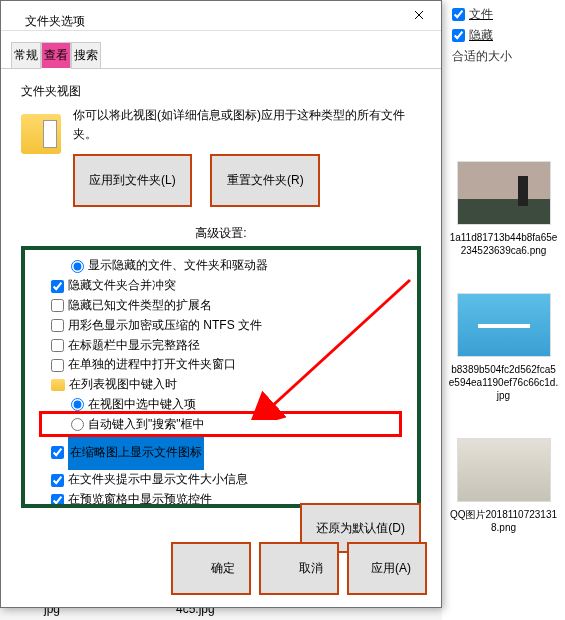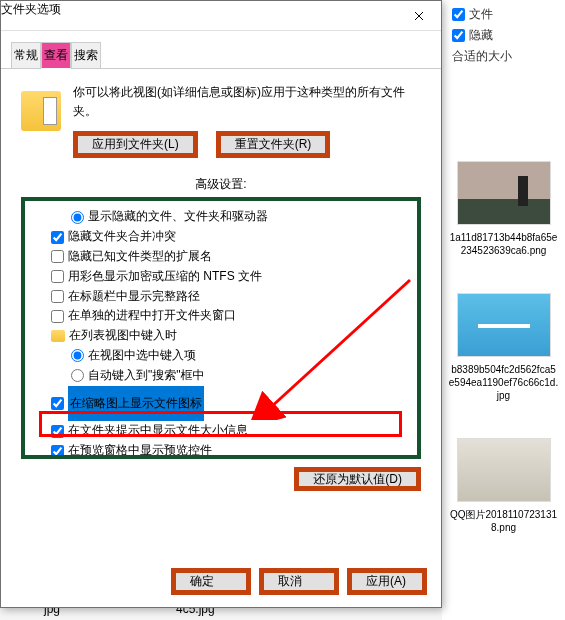--- a/index.html
+++ b/index.html
@@ -1,52 +1,52 @@
 <!DOCTYPE html>
 <html><head>
 <meta charset="utf-8">
 <style>
   * { box-sizing: border-box; margin: 0; padding: 0; font-family: "Microsoft YaHei", "Segoe UI", sans-serif; font-size: 12px; }
   body { background: #f5f5f5; width: 565px; height: 620px; overflow: hidden; position: relative; }
   .window { position: absolute; left: 0; top: 0; width: 442px; height: 608px; background: #fff; border: 1px solid #707070; box-shadow: 2px 2px 8px rgba(0,0,0,0.3); z-index: 10; }
-  .titlebar { height: 30px; display: flex; align-items: flex-start; justify-content: space-between; padding-left: 0; border-bottom: 1px solid #e0e0e0; }
+  .titlebar { height: 30px; display: flex; align-items: flex-end; justify-content: space-between; padding-left: 24px; border-bottom: 1px solid #e0e0e0; }
   .titlebar-title { font-size: 12px; }
   .close-btn { width: 45px; height: 30px; display: flex; align-items: center; justify-content: center; cursor: pointer; }
   .tabs { display: flex; padding: 6px 10px 0 10px; gap: 0; border-bottom: 1px solid #ccc; margin-top: 4px; }
   .tab { padding: 4px 2px; border: 1px solid #ccc; border-bottom: none; background: #fff; cursor: pointer; position: relative; top: 1px; }
   .tab.active { background: #ec4899; border-bottom: 1px solid #fff; }
   .tab.inactive { background: #f0f0f0; border-bottom: 1px solid #ccc; }
   .content { padding: 14px 20px 10px 20px; }
   .group1 { margin-bottom: 18px; }
   .group-label { margin-bottom: 6px; }
   .folder-view { display: flex; gap: 12px; align-items: flex-start; }
   .folder-icon { width: 40px; height: 40px; background: linear-gradient(#ffd96b,#f5c33b); border-radius: 3px; margin-top: 8px; position: relative; flex-shrink: 0; }
   .folder-icon::before { content: ""; position: absolute; right: 4px; top: 6px; width: 12px; height: 26px; background: #fff; border: 1px solid #999; }
   .folder-text { flex: 1; }
   .desc { line-height: 1.6; margin-bottom: 10px; }
   .btn-row { display: flex; gap: 18px; }
-  .btn { padding: 0 14px; border: 5px solid #c2410c; background: #e1e1e1; cursor: pointer; min-width: 110px; text-align: left; }
+  .btn { padding: 16px 14px; border: 2px solid #c2410c; background: #e1e1e1; cursor: pointer; min-width: 110px; text-align: right; }
   .adv-label { margin-bottom: 4px; text-align: center; }
   .tree { border: 4px solid #14532d; height: 262px; padding: 6px 4px; overflow: auto; line-height: 1.65; }
   .tree-row { display: flex; align-items: center; gap: 4px; white-space: nowrap; }
   .ind1 { padding-left: 22px; }
   .ind2 { padding-left: 42px; }
   input[type=checkbox], input[type=radio] { width: 13px; height: 13px; flex-shrink: 0; }
   .folder-mini { width: 14px; height: 12px; background: linear-gradient(#ffd96b,#f5c33b); border-radius: 2px; display: inline-block; flex-shrink: 0; }
   .highlighted { background: #0078d7; color: #000000; padding: 8px 2px; }
   .redbox { position: absolute; border: 3px solid #ff0000; pointer-events: none; z-index: 20; }
   .redbox1 { left: 39px; top: 411px; width: 363px; height: 26px; }
   .arrow-svg { position: absolute; left: 250px; top: 270px; z-index: 15; pointer-events: none; }
   .restore-row { text-align: right; margin-top: 12px; }
   .bottom-btns { position: absolute; bottom: 12px; right: 14px; display: flex; gap: 8px; }
   .bottom-btns .btn { min-width: 80px; }
   
   .bg { position: absolute; left: 442px; top: 0; right: 0; bottom: 0; background: #fff; padding: 6px 2px; }
   .bg-top { padding-left: 8px; }
-  .bg-check { display: flex; align-items: center; gap: 4px; margin-bottom: 4px; }
+  .bg-check { display: flex; align-items: center; gap: 4px; margin-bottom: 4px; text-decoration: underline; }
   .bg-text { color: #333; font-size: 12px; }
   .thumb-col { margin-top: 96px; display: flex; flex-direction: column; align-items: center; gap: 6px; }
   .thumb { width: 94px; height: 64px; background: #ccc; border: 1px solid #ddd; }
   .thumb1 { background: linear-gradient(#b8a89e 60%, #3d4a3e 60%); position: relative; }
   .thumb1::after { content:""; position:absolute; right:22px; top:14px; width:10px; height:30px; background:#222; }
   .thumb2 { background: linear-gradient(#5cbfe8,#3a9fd4); position: relative; }
   .thumb2::after { content:""; position:absolute; left:20px; top:30px; width:52px; height:4px; background:#fff; }
   .thumb3 { background: linear-gradient(#e4e0d7,#c7c2b6); }
   .fname { font-size: 10px; text-align: center; line-height: 1.3; word-break: break-all; width: 110px; }
   .spacer { height: 24px; }
@@ -93,20 +93,21 @@
         </svg>
     </div>
   </div>
   <div class="tabs">
     <div class="tab inactive">常规</div>
     <div class="tab active">查看</div>
     <div class="tab inactive">搜索</div>
   </div>
   <div class="content">
     <div class="group1">
+      <div class="group-label">文件夹视图</div>
       <div class="folder-view">
         <div class="folder-icon"></div>
         <div class="folder-text">
           <div class="desc">你可以将此视图(如详细信息或图标)应用于这种类型的所有文件夹。</div>
           <div class="btn-row">
             <div class="btn">应用到文件夹(L)</div>
             <div class="btn">重置文件夹(R)</div>
           </div>
         </div>
       </div>

